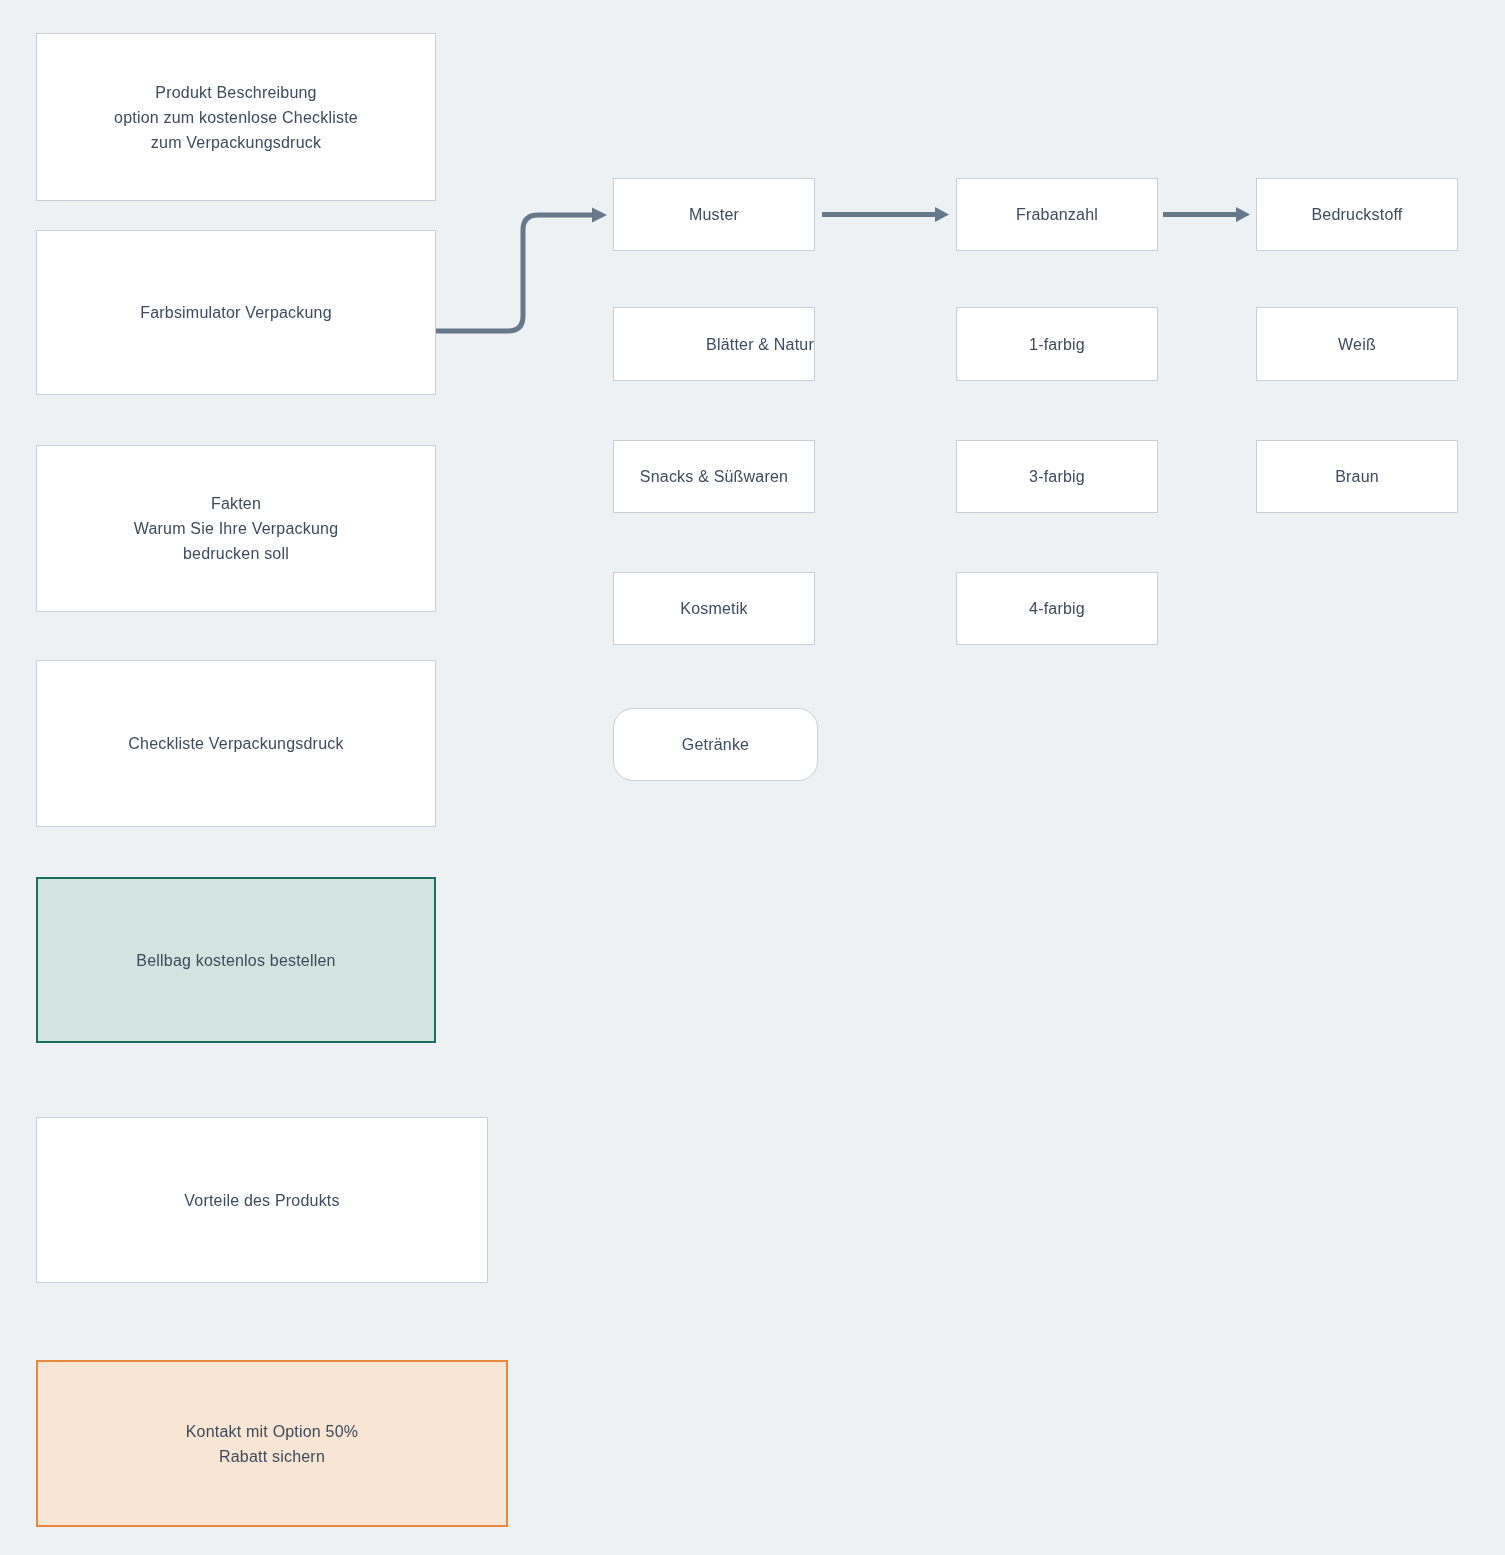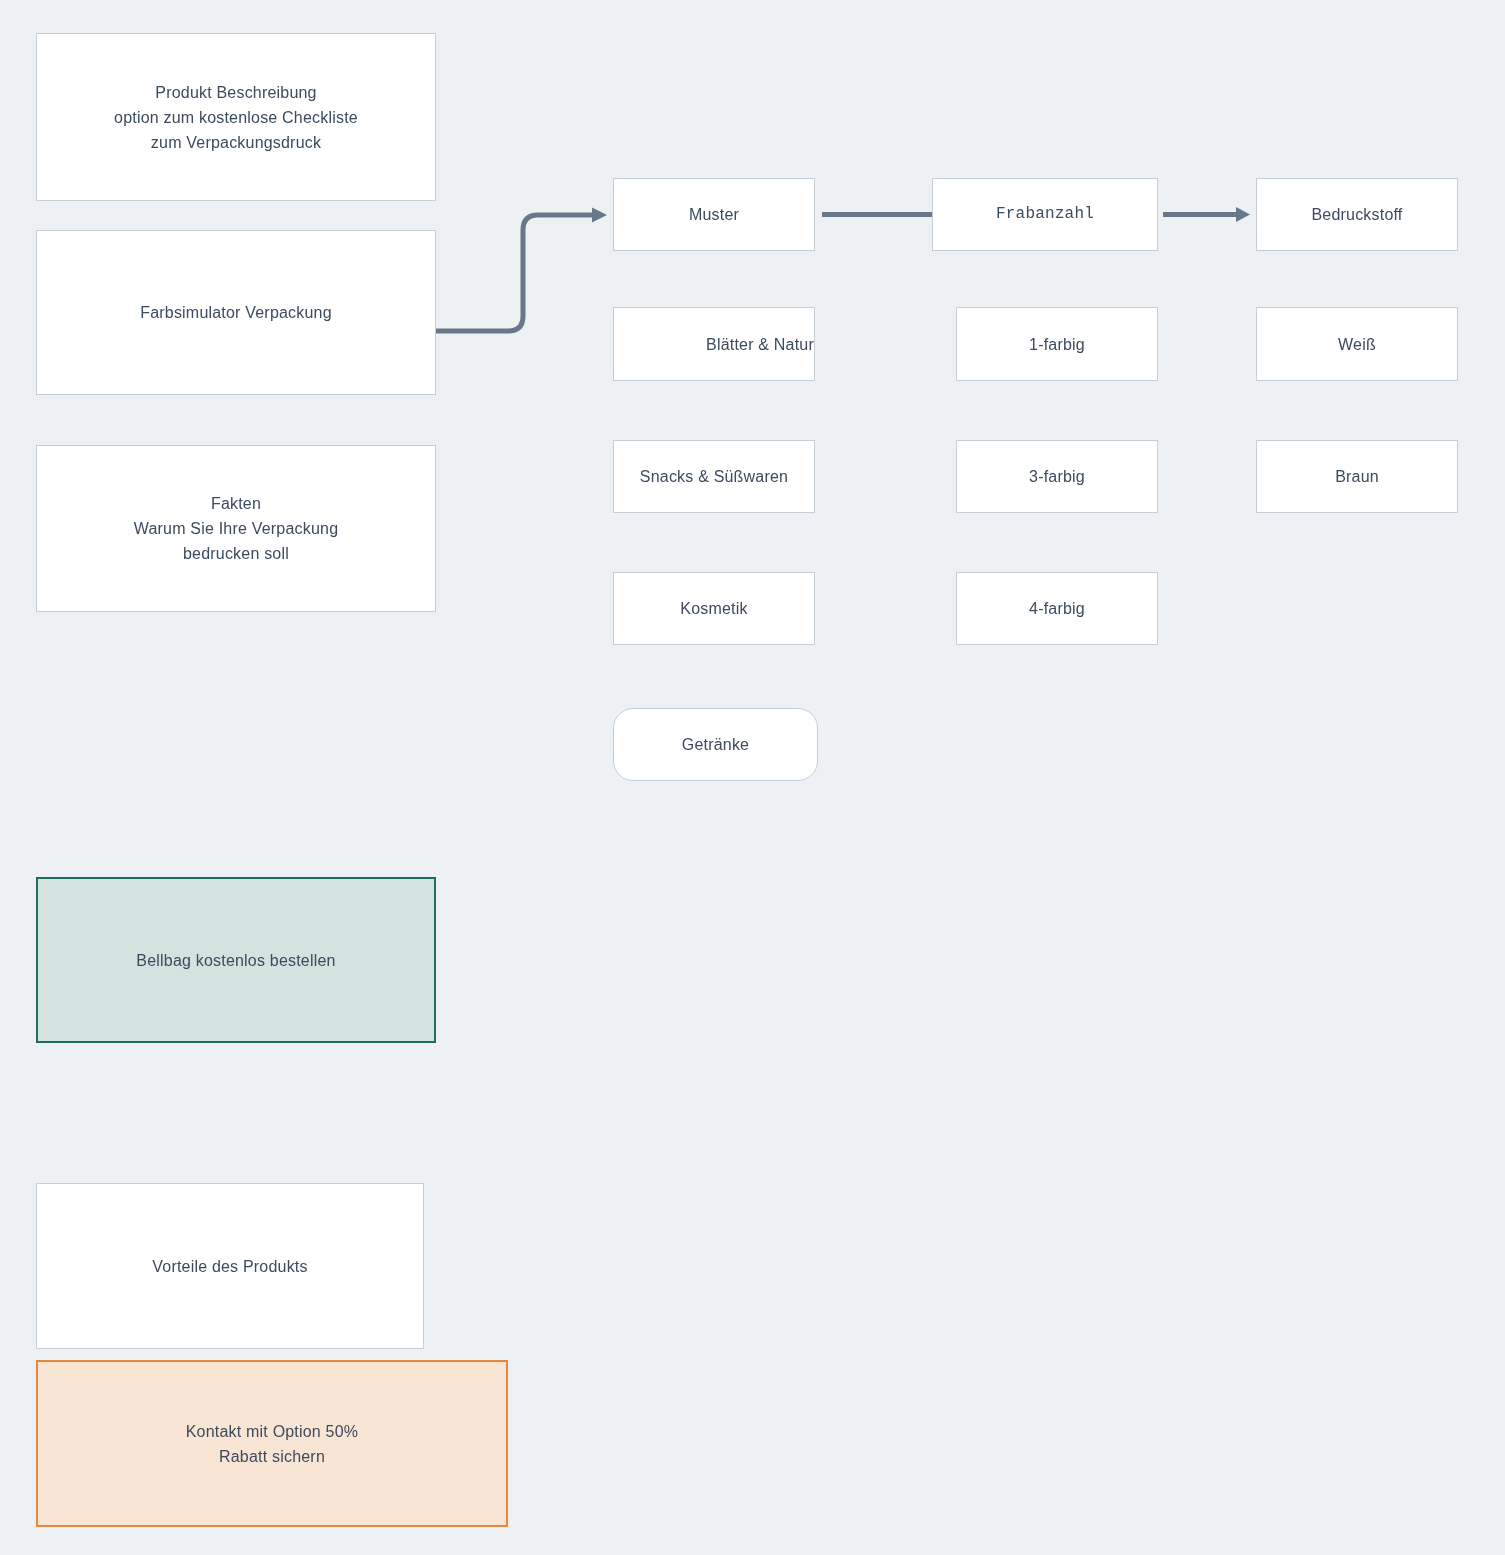--- a/index.html
+++ b/index.html
@@ -97,26 +97,29 @@
   <div class="node" style="left:36px; top:230px; width:400px; height:165px;">
     <span class="line">Farbsimulator Verpackung</span>
   </div>
 
   <div class="node" style="left:36px; top:445px; width:400px; height:167px;">
     <span class="line">Fakten</span>
     <span class="line">Warum Sie Ihre Verpackung</span>
     <span class="line">bedrucken soll</span>
   </div>
 
+  <div class="node" style="left:36px; top:660px; width:400px; height:167px;">
+    <span class="line">Checkliste Verpackungsdruck</span>
+  </div>
 
   <div class="node green" style="left:36px; top:877px; width:400px; height:166px;">
     <span class="line">Bellbag kostenlos bestellen</span>
   </div>
 
-  <div class="node" style="left:36px; top:1183px; width:388px; height:166px;">
+  <div class="node" style="left:36px; top:1117px; width:452px; height:166px;">
     <span class="line">Vorteile des Produkts</span>
   </div>
 
   <div class="node orange" style="left:36px; top:1360px; width:472px; height:167px;">
     <span class="line">Kontakt mit Option 50%</span>
     <span class="line">Rabatt sichern</span>
   </div>
 
   <div class="node" style="left:613px; top:178px; width:202px; height:73px;">
     <span class="line">Muster</span>
@@ -127,21 +130,21 @@
   <div class="node" style="left:613px; top:440px; width:202px; height:73px;">
     <span class="line">Snacks &amp; Süßwaren</span>
   </div>
   <div class="node" style="left:613px; top:572px; width:202px; height:73px;">
     <span class="line">Kosmetik</span>
   </div>
   <div class="node" style="left:613px; top:708px; width:205px; height:73px;border-radius:20px;">
     <span class="line">Getränke</span>
   </div>
 
-  <div class="node" style="left:932px; top:178px; width:226px; height:73px;font-family:Liberation Mono, monospace;">
+  <div class="node" style="left:956px; top:178px; width:202px; height:73px;">
     <span class="line">Frabanzahl</span>
   </div>
   <div class="node" style="left:956px; top:307px; width:202px; height:74px;">
     <span class="line">1-farbig</span>
   </div>
   <div class="node" style="left:956px; top:440px; width:202px; height:73px;">
     <span class="line">3-farbig</span>
   </div>
   <div class="node" style="left:956px; top:572px; width:202px; height:73px;">
     <span class="line">4-farbig</span>

